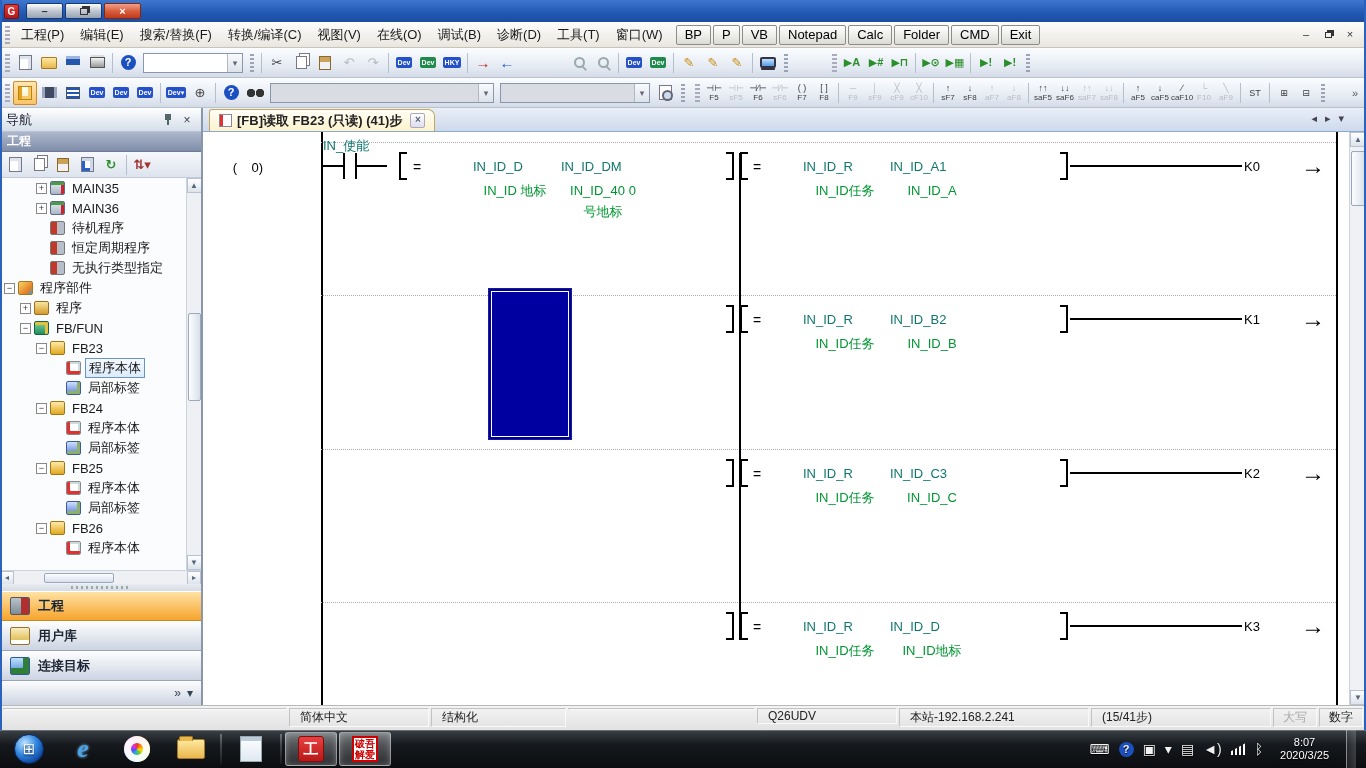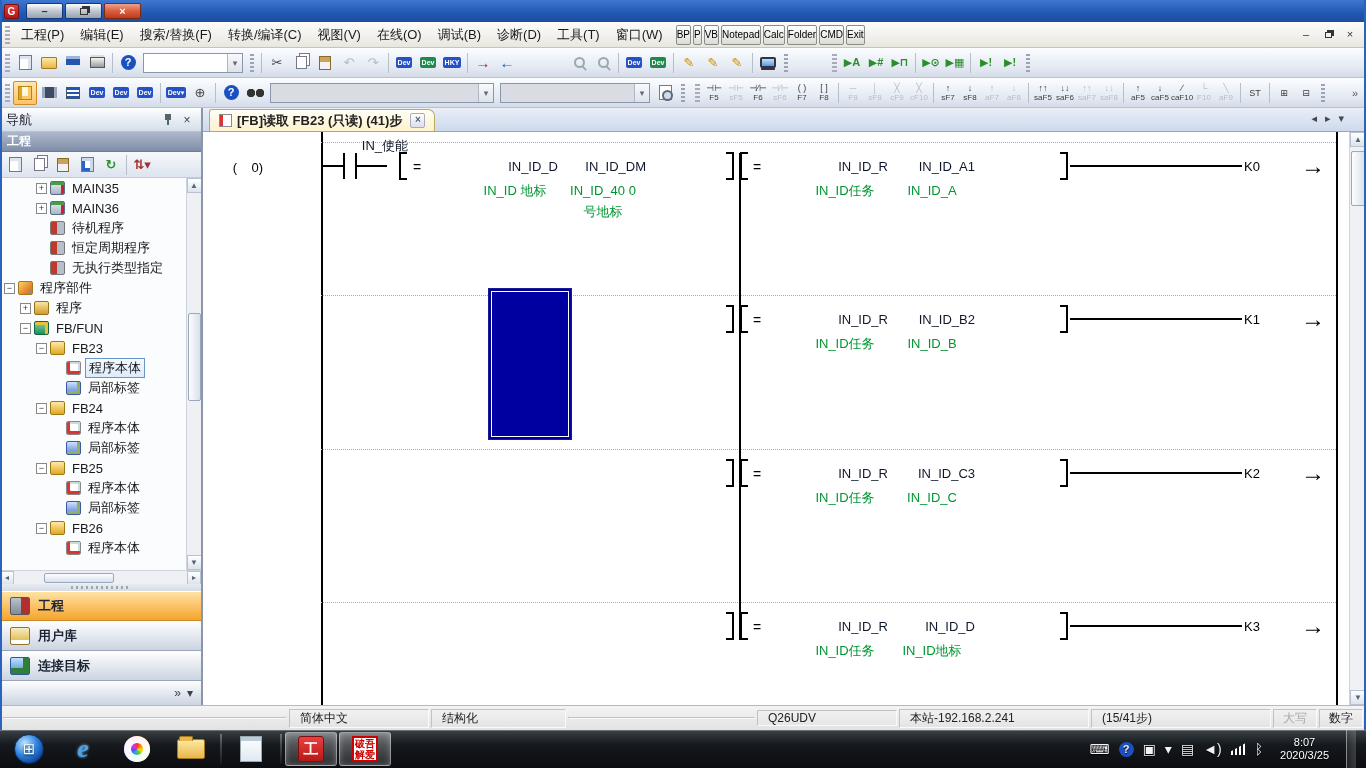--- a/index.html
+++ b/index.html
@@ -9,21 +9,21 @@
   #titlebar{height:22px;background:linear-gradient(180deg,#3f77d0,#2158b2 60%,#1c4da0);display:flex;align-items:center;padding:0 4px;color:#fff}
   #title-icon{width:15px;height:15px;background:linear-gradient(#e23a3a,#b01818);border:1px solid #7d0f0f;border-radius:2px;color:#fff;font-size:10px;line-height:13px;text-align:center;font-weight:bold;margin-right:5px;flex:none}
   #title-text{font-size:12px;white-space:nowrap;overflow:hidden;text-shadow:0 1px 2px rgba(0,0,0,.55);flex:1}
   .wbtn{width:37px;height:16px;margin-left:2px;border:1px solid #163a78;border-radius:2px;background:linear-gradient(#fdfdfd,#bfc7d2 50%,#98a2b0);color:#333;font-size:11px;line-height:13px;text-align:center;font-weight:bold}
   .wbtn.close{background:linear-gradient(#f2a089,#d95f3e 50%,#bf3a1a);color:#fff;border-color:#7c2914}
   .restore-glyph{display:inline-block;width:8px;height:7px;border:1px solid #333;box-shadow:2px -2px 0 -0px #333}
   
   #menubar{height:26px;background:linear-gradient(#fdfdfc,#e9e6df);display:flex;align-items:center;border-bottom:1px solid #c8c4ba;padding:0 2px}
   .grab{width:5px;height:18px;margin:0 3px;background:repeating-linear-gradient(180deg,#aab 0 2px,transparent 2px 4px);flex:none}
   .mitem{font-size:13px;color:#1a1a1a;padding:3px 8px;white-space:nowrap}
-  .qbtn{height:20px;margin:0 1px;padding:0 0;font-size:10px;border:1px solid #8c8c8c;border-radius:2px;background:linear-gradient(#ffffff,#dcdcd6);white-space:nowrap}
+  .qbtn{height:20px;margin:0 1px;padding:0 8px;font-size:13px;border:1px solid #8c8c8c;border-radius:2px;background:linear-gradient(#ffffff,#dcdcd6);white-space:nowrap}
   #menu-wincontrols{margin-left:auto;display:flex;align-items:center;gap:2px;padding-right:4px}
   .mwc{width:20px;height:17px;font-size:11px;text-align:center;line-height:15px;color:#333;border:1px solid transparent;border-radius:2px}
   .mwc .restore-glyph{width:7px;height:6px}
   
   .toolbar{height:30px;background:linear-gradient(#fbfdff,#e3e9f2 70%,#d4dce8);border-bottom:1px solid #b9c2cf;display:flex;align-items:center;padding:0 2px}
   .tbtn{width:24px;height:24px;display:flex;align-items:center;justify-content:center;border:1px solid transparent;border-radius:2px;flex:none}
   .tbtn.active{background:linear-gradient(#ffe6b3,#fbc36a);border-color:#d08a20}
   .tglyph{font-size:13px;line-height:1;color:#444;display:flex;align-items:center;justify-content:center}
   .tsep{width:1px;height:20px;background:#b5bfcc;margin:0 3px;flex:none}
   .tgrip{width:4px;height:18px;margin:0 4px;background:repeating-linear-gradient(180deg,#9aa4b4 0 2px,transparent 2px 4px);flex:none}
@@ -116,39 +116,39 @@
   .tab-close{width:15px;height:15px;border:1px solid #aab;border-radius:2px;background:linear-gradient(#fff,#dde);font-size:10px;line-height:12px;text-align:center;color:#567;margin-left:3px}
   #tab-arrows{position:absolute;right:22px;top:4px;display:flex;gap:8px;color:#445;font-size:11px}
   #tab-arrows span{cursor:pointer}
   #canvas{flex:1;position:relative;background:#fff;overflow:hidden}
   .hline{position:absolute;height:2px;background:#000}
   .vline{position:absolute;width:2px;background:#000}
   .dotline{position:absolute;height:0;border-top:1px dotted #aab}
   .brL{position:absolute;width:8px;height:28px;border:2px solid #000;border-right:none}
   .brR{position:absolute;width:8px;height:28px;border:2px solid #000;border-left:none}
   .ltx{position:absolute;font-size:13px;white-space:nowrap;color:#000}
-  .opcol{position:absolute;width:85px;text-align:right;font-size:13px;color:#0f172a;white-space:nowrap}
+  .opcol{position:absolute;width:85px;text-align:left;font-size:13px;color:#0f766e;white-space:nowrap}
   .cmtcol{position:absolute;width:70px;text-align:center;font-size:13px;color:#009632;line-height:21px;word-break:break-all}
   .lrow{position:absolute;left:520px;width:630px;height:150px}
   .lrow .brR1{left:3px;top:-5px}
   .lrow .brL1{left:17px;top:-5px}
   .lrow .eq{left:30px;top:2px}
   .lrow .op1{left:80px;top:2px}
   .lrow .c1{left:87px;top:23px}
   .lrow .op2{left:167px;top:2px}
   .lrow .c2{left:174px;top:23px}
   .lrow .brR2{left:337px;top:-5px}
   .lrow .coil{left:347px;top:8px;width:172px}
   .lrow .k{left:521px;top:2px}
   .warrow{position:absolute;left:578px;top:-5px;font-size:24px;font-weight:400;color:#000}
   #bluecursor{position:absolute;left:285px;top:156px;width:84px;height:152px;background:#0000a0;border:1px solid #1a1a8c;box-shadow:inset 0 0 0 2px #0000a0,inset 0 0 0 3px #fff}
   #vscroll{position:absolute;right:0;top:0;bottom:0;width:17px;background:#f0f1f4;border-left:1px solid #cdd3dd;display:flex;flex-direction:column;align-items:center}
   #vthumb{width:15px;height:55px;margin-top:4px;border:1px solid #9aa8bc;border-radius:2px;background:linear-gradient(90deg,#fdfdfe,#d8e0ec)}
   
-  #statusbar{height:25px;background:linear-gradient(#f4f4f4,#e2e2e2);border-top:1px solid #b8b8b8;display:flex;align-items:center;padding:2px 2px;font-size:12px;color:#222}
+  #statusbar{height:25px;background:linear-gradient(#f4f4f4,#e2e2e2);border-top:1px solid #b8b8b8;display:flex;align-items:flex-start;padding:2px 2px;font-size:12px;color:#222}
   .sseg{border:1px solid;border-color:#c2c2c2 #fafafa #fafafa #c2c2c2;margin:0 1px;padding:0 10px;display:flex;align-items:center;white-space:nowrap}
   .sseg.grey{color:#aaa}
   .sflex{flex:1}
   
   #taskbar{height:38px;background:linear-gradient(#3b4147,#15181c 40%,#0b0d10);display:flex;align-items:center;padding:0 2px;box-shadow:inset 0 1px 0 rgba(255,255,255,.25)}
   .tkbtn{width:52px;height:34px;margin:0 1px;border:1px solid transparent;border-radius:3px;display:flex;align-items:center;justify-content:center;flex:none}
   .tkbtn.active{background:linear-gradient(rgba(255,255,255,.34),rgba(255,255,255,.12));border-color:rgba(255,255,255,.45);box-shadow:inset 0 0 6px rgba(255,255,255,.3)}
   .tk-sep{width:2px;height:30px;background:linear-gradient(rgba(255,255,255,.3),rgba(255,255,255,.05));margin:0 2px;flex:none}
   .tk-start-orb{width:30px;height:30px;border-radius:50%;background:radial-gradient(circle at 35% 30%,#bfe6ff,#2f84e0 45%,#0b3d91 80%);border:1px solid #0a2c66;display:flex;align-items:center;justify-content:center;color:#fff;font-size:15px;text-shadow:0 1px 2px #024}
   .tk-ie{color:#4aa3e8;font-size:26px;font-style:italic;font-weight:bold;font-family:"Liberation Serif",serif;text-shadow:0 0 3px #8cf}

